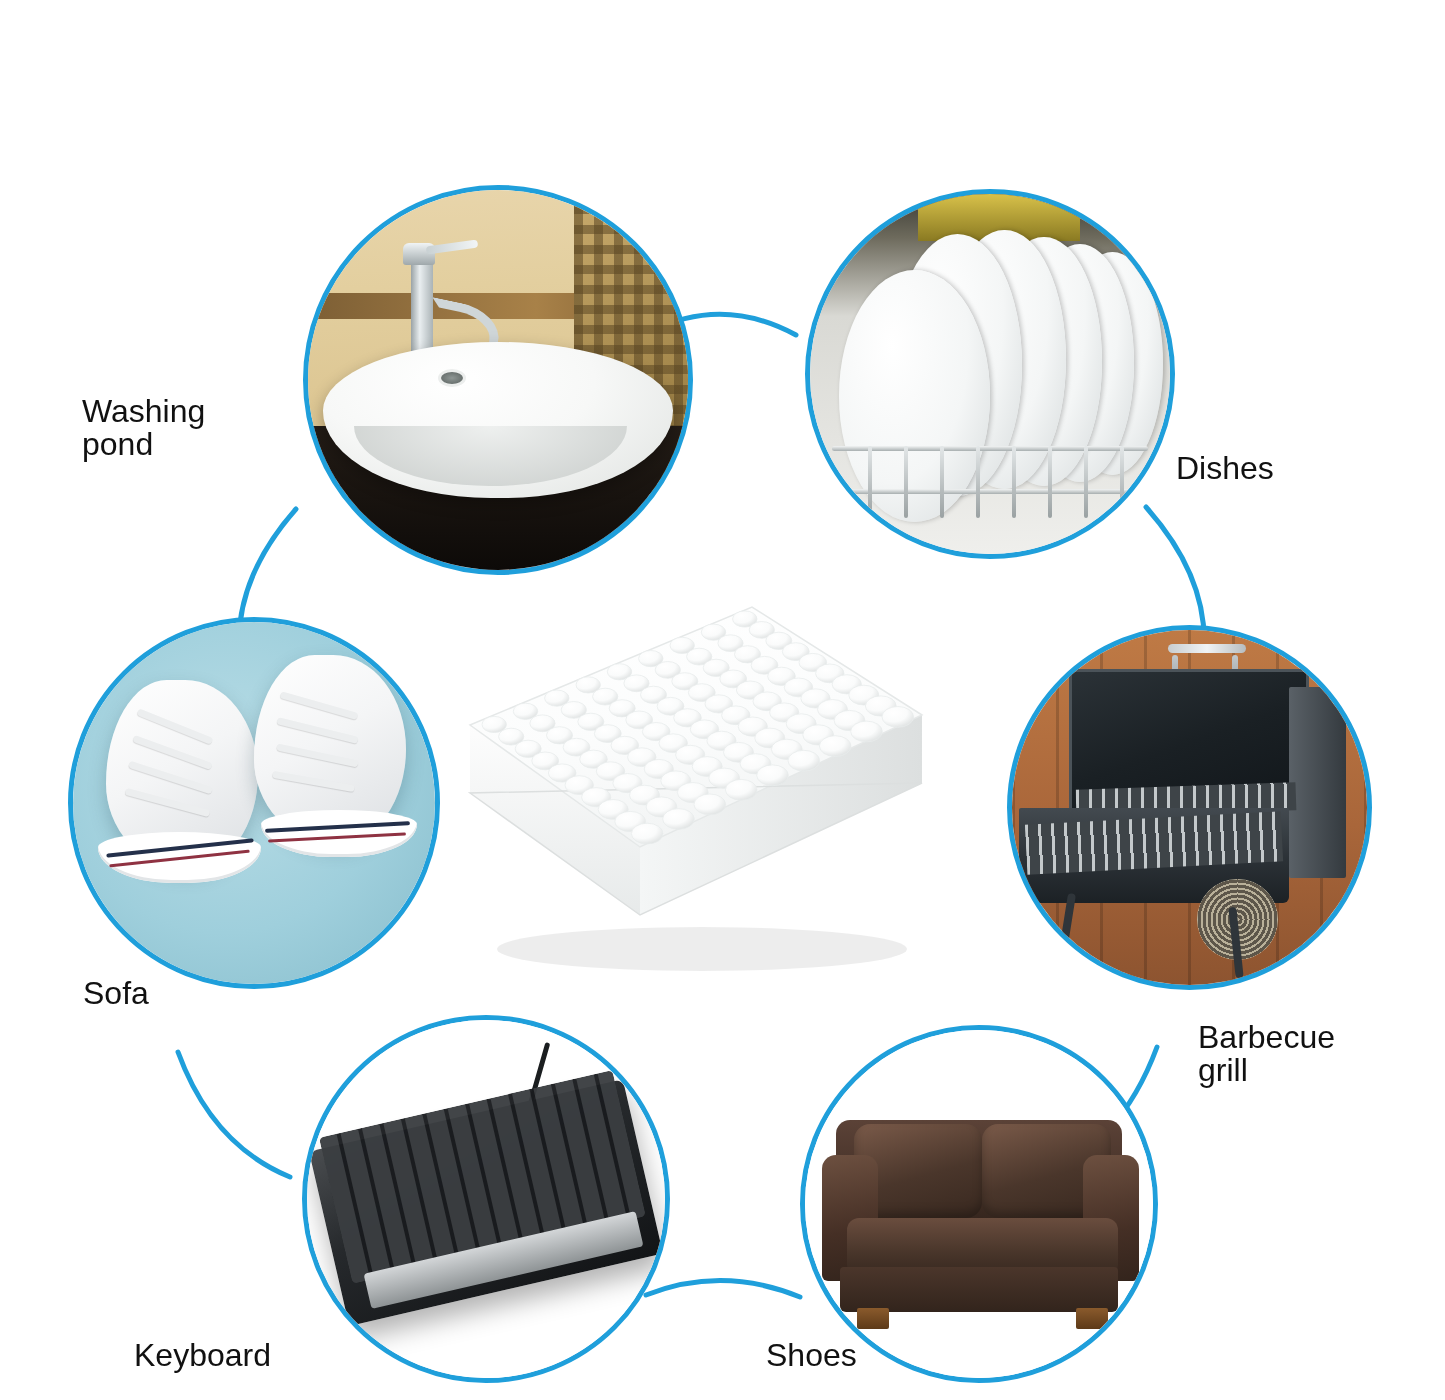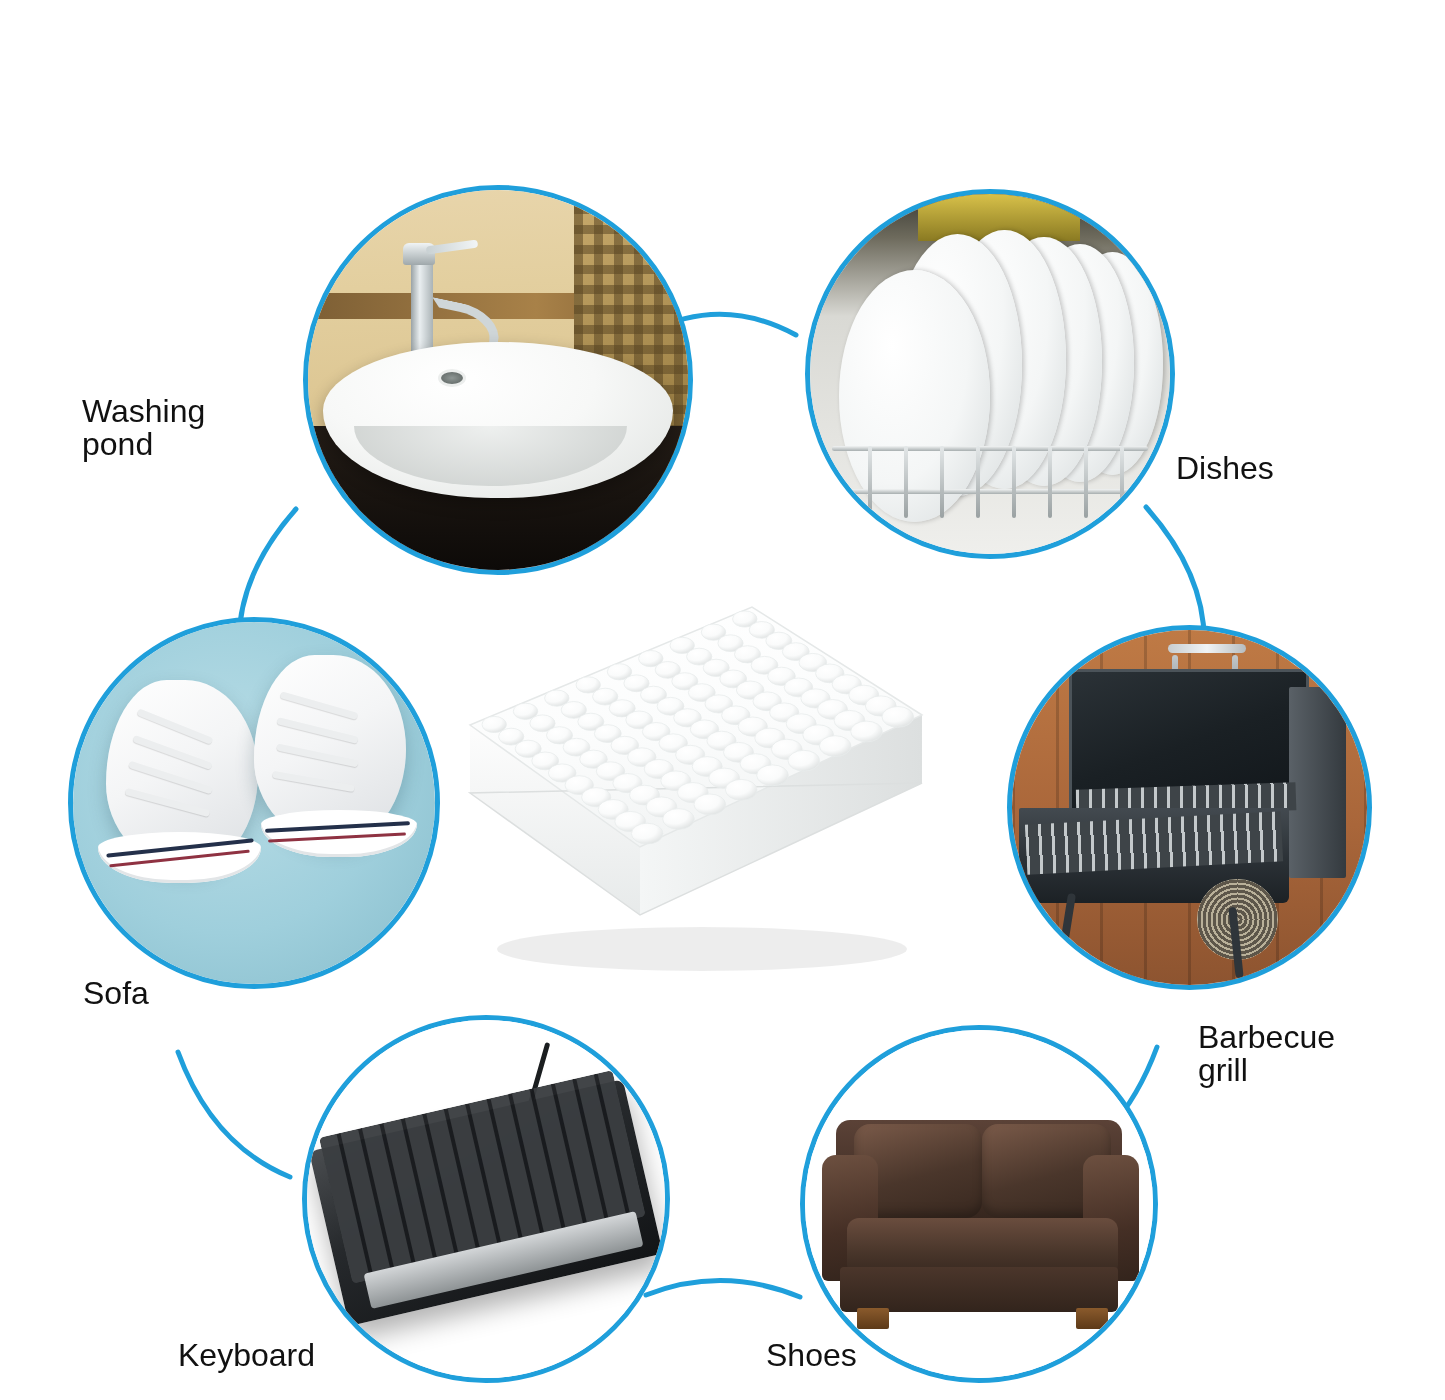--- a/index.html
+++ b/index.html
@@ -331,21 +331,21 @@
 
     <div class="badge" style="left:302px; top:868px; width:368px; height:368px;">
       <div class="badge-art">
         <div class="kb-bg"></div>
         <div class="kb-cable"></div>
         <div class="kb-base"></div>
         <div class="kb-deck"></div>
         <div class="kb-rest"></div>
       </div>
     </div>
-    <div class="badge-label" style="left:134px; top:1192px; width:300px;margin-left:44px;">Keyboard</div>
+    <div class="badge-label" style="left:134px; top:1192px; width:300px;">Keyboard</div>
 
     <div class="badge" style="left:800px; top:878px; width:358px; height:358px;">
       <div class="badge-art">
         <div class="sofa-bg"></div>
         <div class="sofa-back"></div>
         <div class="sofa-cushion" style="left:14%; width:37%;"></div>
         <div class="sofa-cushion" style="left:51%; width:37%;"></div>
         <div class="sofa-arm" style="left:5%;"></div>
         <div class="sofa-arm" style="left:80%;"></div>
         <div class="sofa-seat"></div>

